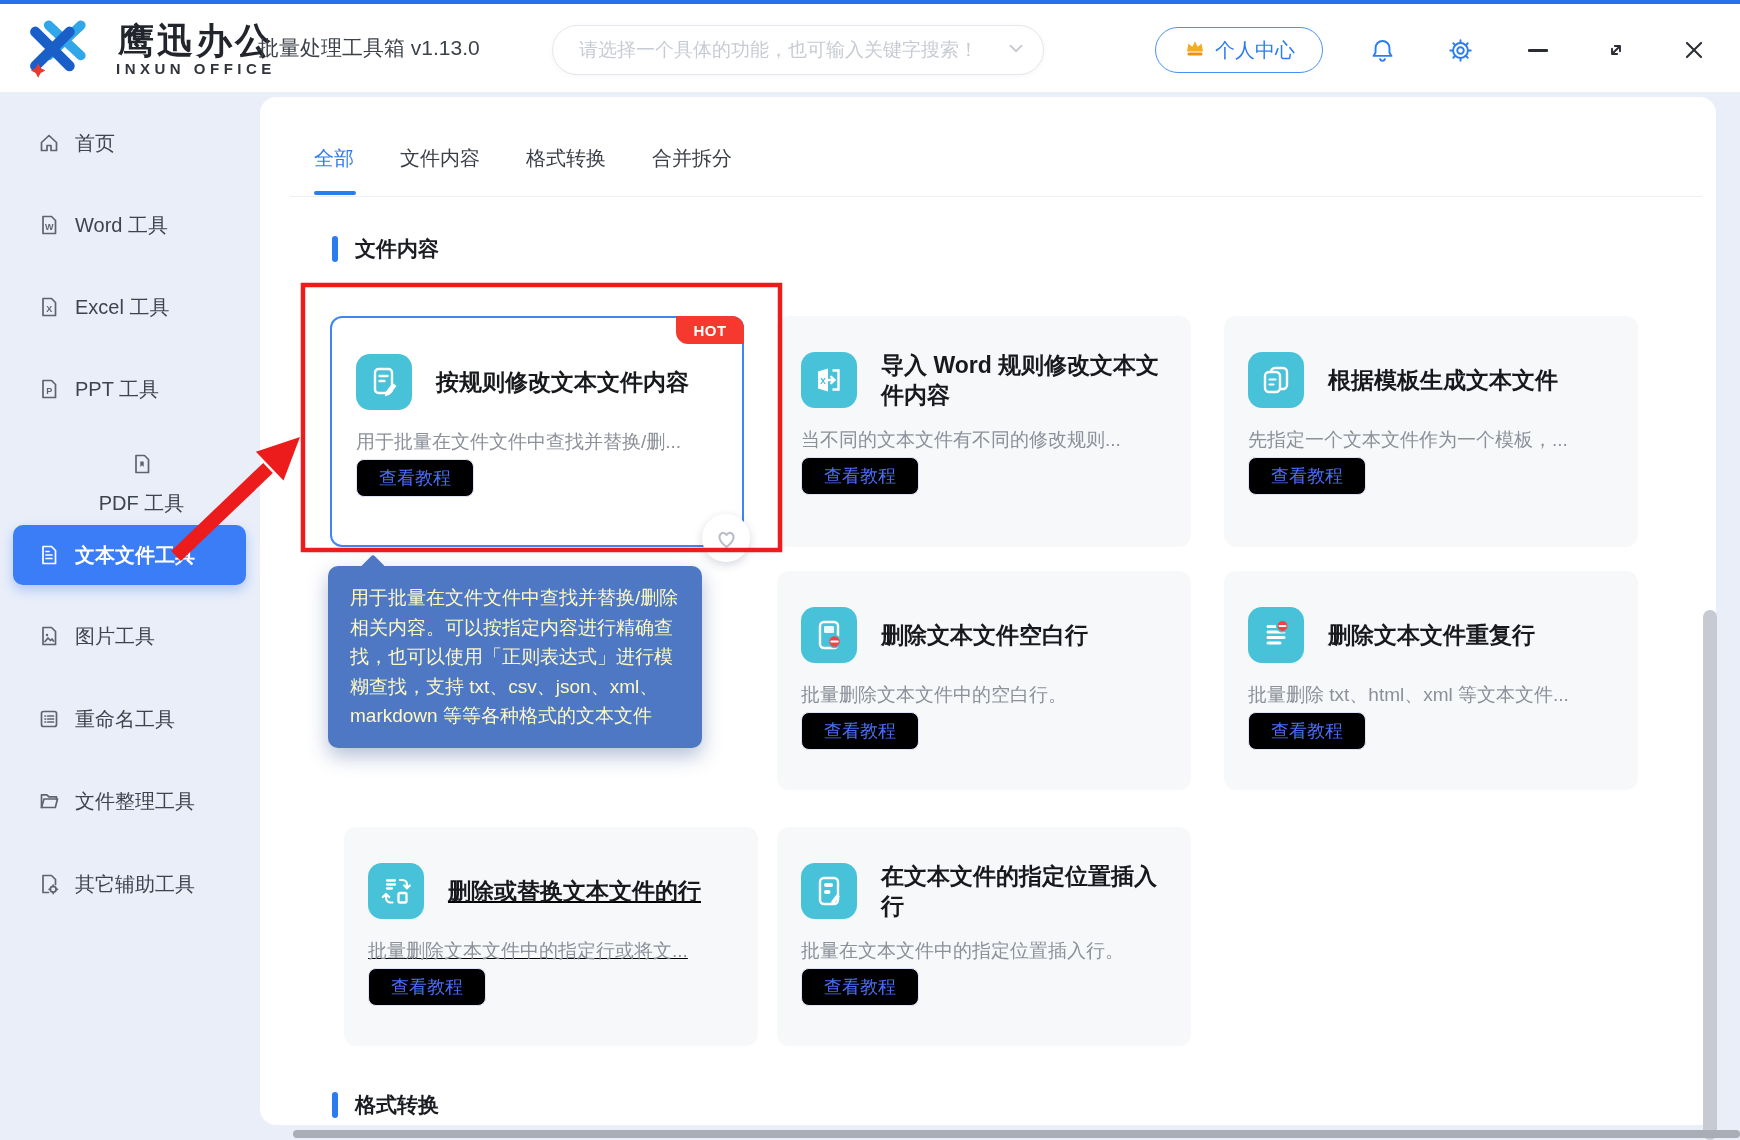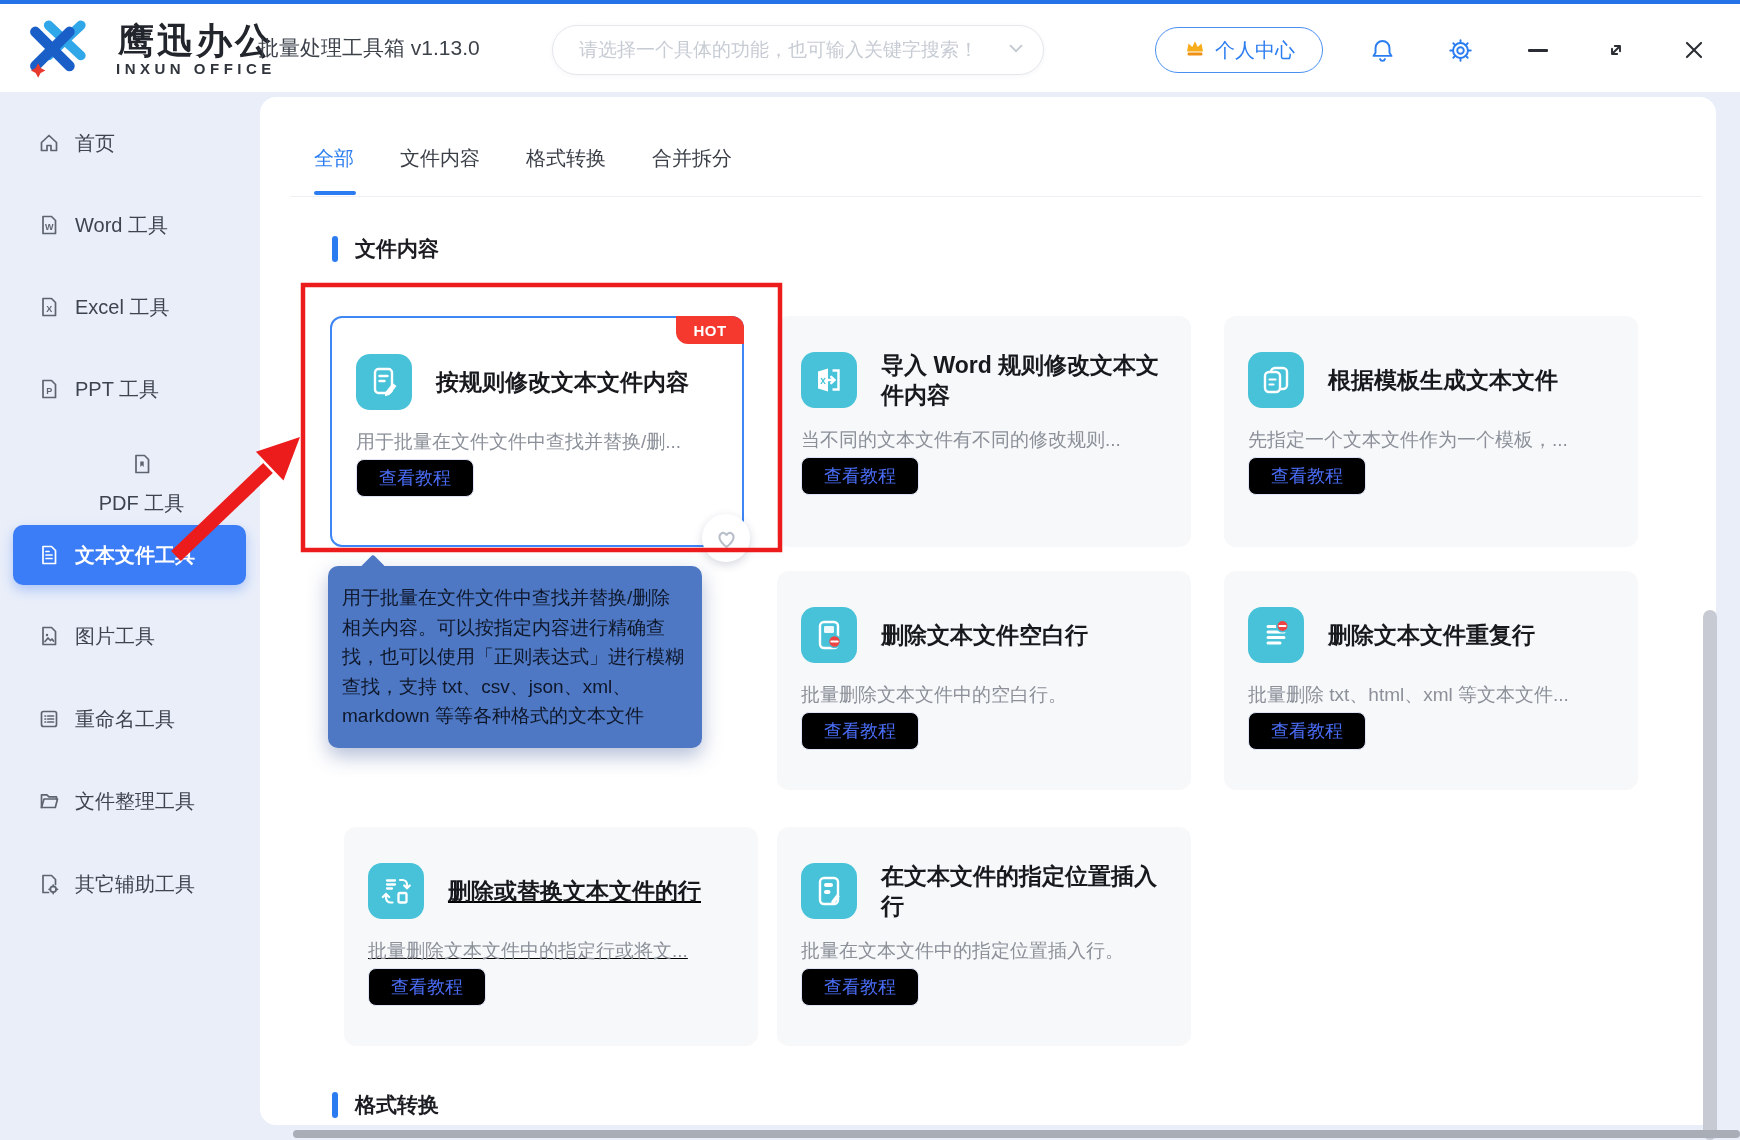--- a/index.html
+++ b/index.html
@@ -47,21 +47,21 @@
   .card{position:absolute;width:414px;background:#f7f8fa;border-radius:12px;box-sizing:border-box;padding:34px 24px 0 24px;cursor:pointer;}
   .card.highlight{background:#fff;border:2px solid #3e86f5;}
   .card-head{display:flex;align-items:center;gap:24px;min-height:60px;}
   .tile{width:56px;height:56px;min-width:56px;border-radius:14px;background:#47c2d8;display:flex;align-items:center;justify-content:center;}
   .card-title{font-size:23px;line-height:30px;font-weight:700;color:#17191d;}
   .card-desc{margin-top:17px;font-size:19px;color:#8b9099;white-space:nowrap;overflow:hidden;}
   .tutorial-btn{display:inline-block;margin-top:4px;background:#000000;border:1px solid #dfe3f8;color:#4a6cf5;font-size:18px;padding:6px 22px;border-radius:8px;cursor:pointer;font-family:inherit;}
   .badge{position:absolute;top:-2px;right:-2px;width:68px;height:28px;background:#f5392f;color:#fff;font-size:15px;font-weight:700;letter-spacing:.5px;display:flex;align-items:center;justify-content:center;border-radius:0 12px 0 12px;}
   .fav{position:absolute;left:370px;top:196px;width:48px;height:48px;border-radius:50%;background:#fff;box-shadow:0 3px 10px rgba(20,40,80,.18);display:flex;align-items:center;justify-content:center;z-index:5;}
   
-  .tooltip{position:absolute;left:68px;top:469px;width:374px;box-sizing:border-box;background:#4e78c4;color:#0f172a;border-radius:10px;padding:17px 14px;font-size:19px;line-height:29.5px;z-index:20;box-shadow:0 8px 20px rgba(40,70,140,.35);}
+  .tooltip{position:absolute;left:68px;top:469px;width:374px;box-sizing:border-box;background:#4e78c4;color:#fef9c3;border-radius:10px;padding:17px 22px;font-size:19px;line-height:29.5px;z-index:20;box-shadow:0 8px 20px rgba(40,70,140,.35);}
   .tooltip::before{content:"";position:absolute;top:-8px;left:36px;width:18px;height:18px;background:#4e78c4;transform:rotate(45deg);border-radius:3px;}
   
   .vscroll-thumb{position:absolute;left:1703px;top:610px;width:14px;height:530px;border-radius:7px;background:#c7cad2;cursor:pointer;z-index:8;}
   .hscroll-thumb{position:absolute;left:293px;top:1130px;width:1447px;height:8px;border-radius:4px;background:#a9adb6;cursor:pointer;z-index:8;}
   
   .annotation{position:absolute;left:0;top:0;width:1740px;height:1140px;pointer-events:none;z-index:50;}
 </style>
 </head>
 <body>
 

